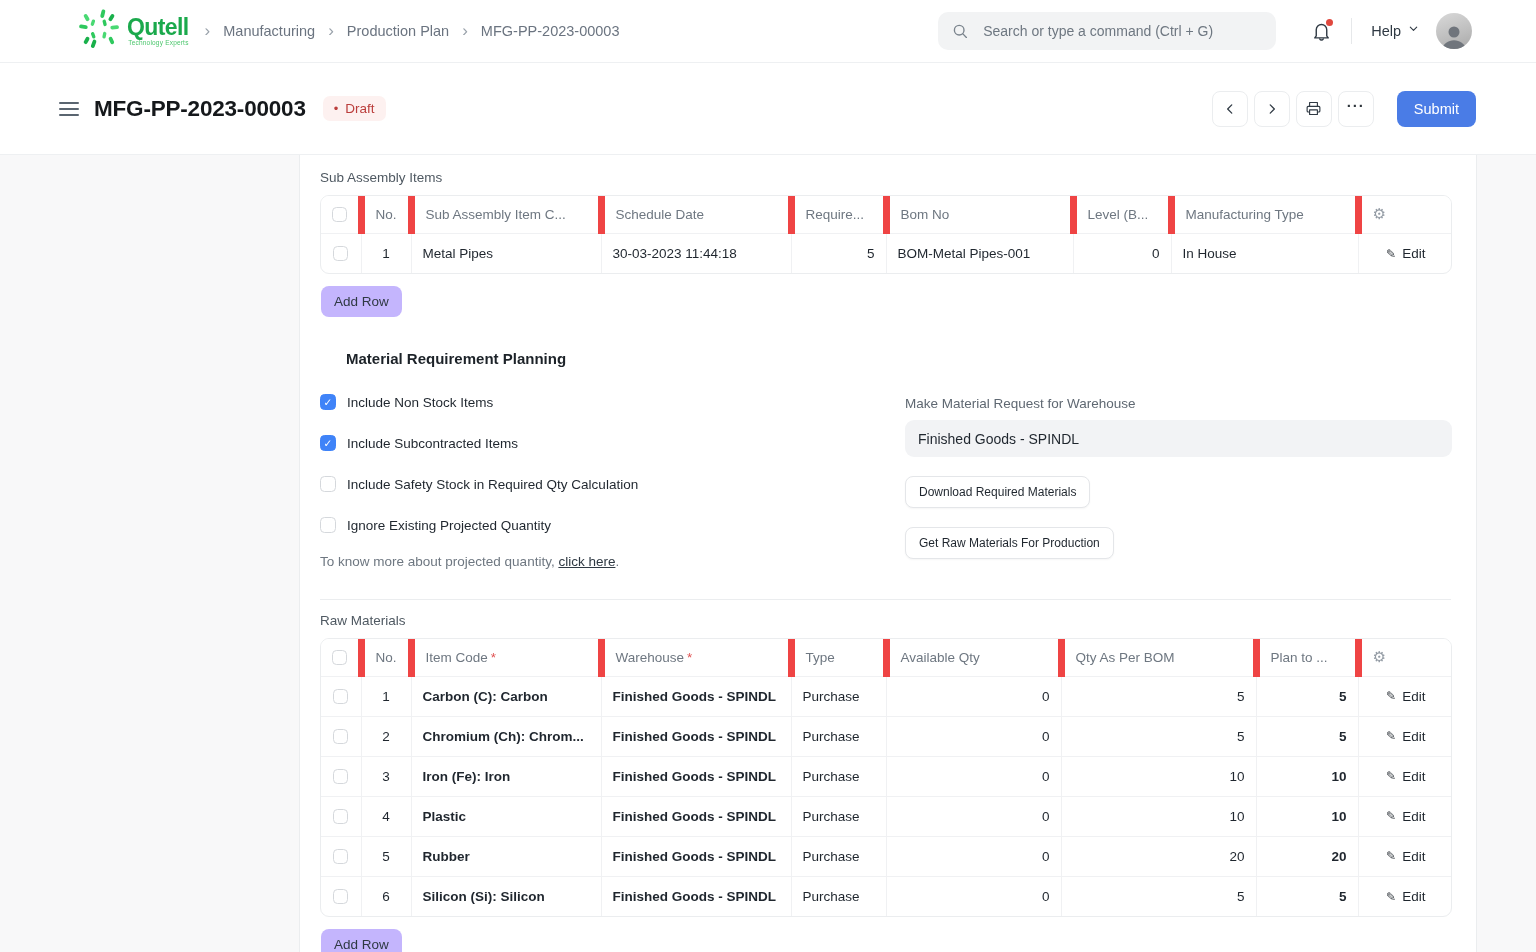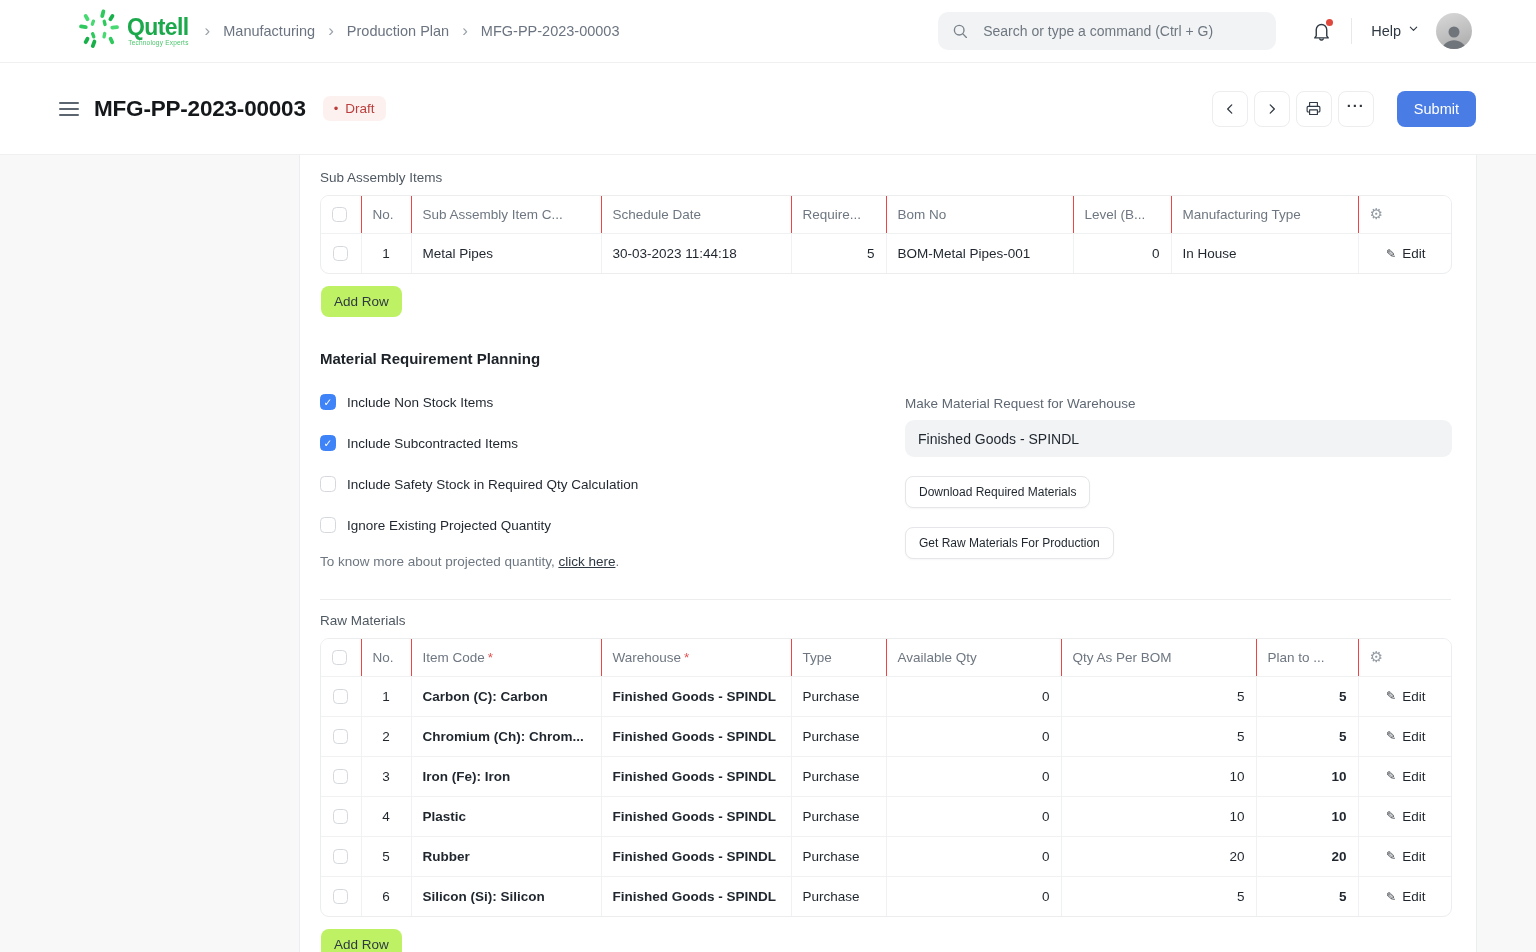--- a/index.html
+++ b/index.html
@@ -58,41 +58,41 @@
   .sidebar { width:300px; flex:none; border-right:1px solid #ebedef; }
   .main { width:1177px; flex:none; background:#fff; border-right:1px solid #ebedef;
     padding:7px 25px 0 20px; overflow:hidden; }
 
   .section-label { font-size:13.5px; color:#4f5962; margin:8px 0 10px; }
 
   
   .table-wrap { width:1132px; border:1px solid #ebedef; border-radius:9px; overflow:hidden; background:#fff; }
   table.grid { border-collapse:collapse; table-layout:fixed; width:100%; }
   table.grid th { height:37px; font-weight:400; color:#6e7781; font-size:13.5px; text-align:left;
-    padding:0 11px; border-bottom:1px solid #f0f1f3; border-right:1px solid #ef4444; background:#fff; white-space:nowrap; overflow:hidden; }
+    padding:0 11px; border-bottom:1px solid #f0f1f3; border-right:7px solid #ef4444; background:#fff; white-space:nowrap; overflow:hidden; }
   table.grid td { height:40px; font-size:13.5px; color:#1f262e; padding:0 11px;
     border-bottom:1px solid #f0f1f3; border-right:1px solid #f0f1f3; white-space:nowrap; overflow:hidden; }
   table.grid th:last-child, table.grid td:last-child { border-right:none; }
   table.grid tbody tr:last-child td { border-bottom:none; }
   .c { text-align:center; }
   .r { text-align:right; }
   .b { font-weight:700; }
   .req-star { color:#e05252; margin-left:3px; }
   .cbx { display:inline-block; width:15px; height:15px; border:1px solid #d5d8dc; border-radius:4.5px;
     background:#fff; vertical-align:middle; cursor:pointer; }
   .gear-ic { color:#949ca5; font-size:15px; cursor:pointer; }
   .edit-btn { display:inline-flex; align-items:center; gap:6px; background:none; border:none;
     font-family:inherit; font-size:13.5px; color:#1f262e; cursor:pointer; }
   .pencil-ic { font-size:12px; color:#30363c; }
-  .add-row-btn { margin:12px 0 0 1px; background:#bef264; border:none; border-radius:8px;
+  .add-row-btn { margin:12px 0 0 1px; background:#c4b5fd; border:none; border-radius:8px;
     padding:8px 13px; font-size:13.5px; color:#2f3943; font-family:inherit; cursor:pointer; }
 
   
   .mrp { margin-top:33px; }
-  .mrp-heading { font-size:15px; font-weight:700; color:#1c2228; margin-bottom:27px; }
+  .mrp-heading { font-size:15px; font-weight:700; color:#1c2228; margin-bottom:27px;margin-left:26px; }
   .mrp-grid { display:flex; }
   .mrp-left { width:585px; flex:none; }
   .cbx-row { display:flex; align-items:center; gap:11px; margin-bottom:25px; }
   .cbx-lg { width:16px; height:16px; border:1px solid #d5d8dc; border-radius:4.5px; background:#fff;
     flex:none; cursor:pointer; display:flex; align-items:center; justify-content:center;
     font-size:10.5px; color:#fff; line-height:1; }
   .cbx-lg.checked { background:#3f83f8; border-color:#3f83f8; }
   .cbx-label { font-size:13.5px; color:#1f262e; }
   .mrp-note { font-size:13.5px; color:#6e7781; margin-top:-4px; }
   .mrp-note a { color:#2f3943; text-decoration:underline; cursor:pointer; }

